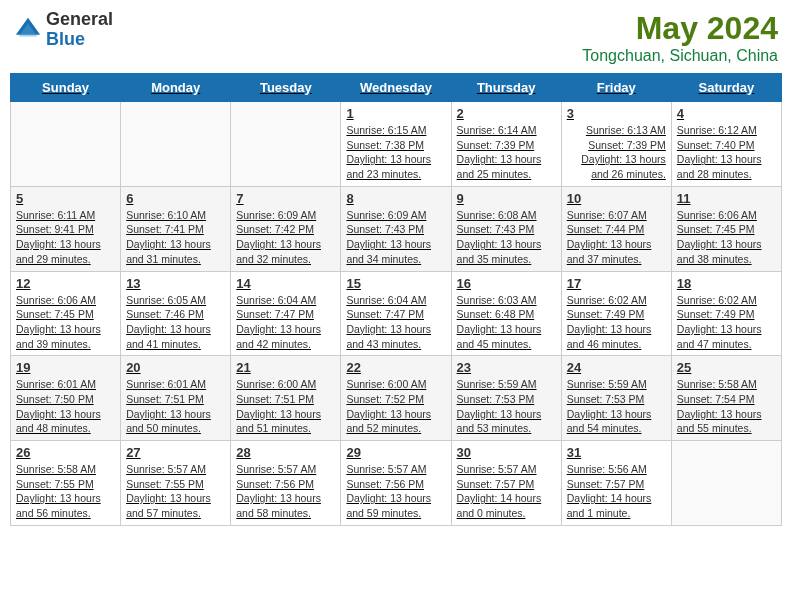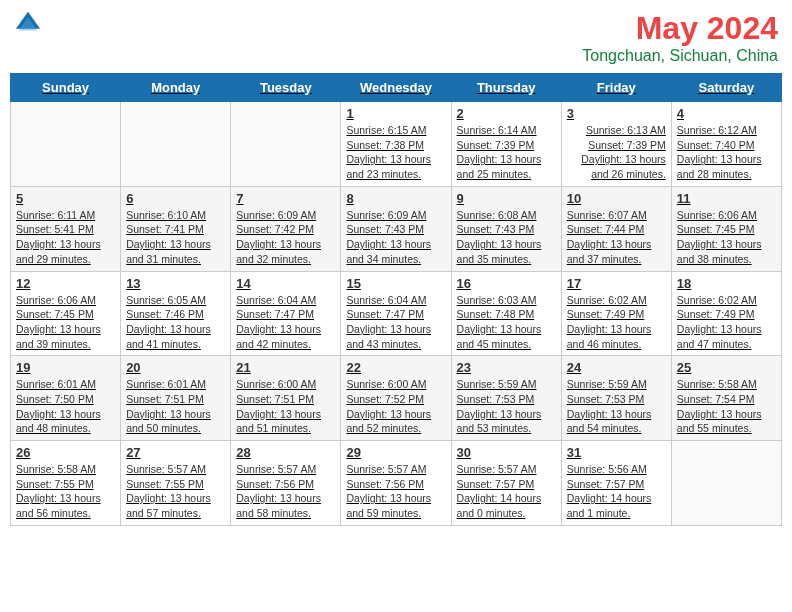--- a/index.html
+++ b/index.html
@@ -32,21 +32,21 @@
     .logo-icon {
       width: 28px;
       height: 28px;
     }
     .title-block {
       text-align: right;
     }
     .month-year {
       font-size: 32px;
       font-weight: bold;
-      color: #ef4444;
+      color: #4d7c0f;
     }
     .location {
       font-size: 16px;
       color: #15803d;
     }
     table {
       width: 100%;
       border-collapse: collapse;
       border: 1px solid #ccc;
       text-decoration: underline;
@@ -96,20 +96,24 @@
   </style>
 </head>
 <body>
 
 <div class="header">
   <div class="logo">
     <svg class="logo-icon" viewBox="0 0 30 30">
       <polygon points="15,2 28,20 2,20" fill="#1a6faf"></polygon>
       <polygon points="15,8 25,22 5,22" fill="#4a9fd4" opacity="0.5"></polygon>
     </svg>
+    <div class="logo-text">
+      <span class="logo-general">General</span><br>
+      <span class="logo-blue">Blue</span>
+    </div>
   </div>
   <div class="title-block">
     <div class="month-year">May 2024</div>
     <div class="location">Tongchuan, Sichuan, China</div>
   </div>
 </div>
 
 <table>
   <thead>
     <tr>
@@ -153,21 +157,21 @@
           <div class="day-info" style="white-space: pre-line;">Sunrise: 6:12 AM
 Sunset: 7:40 PM
 Daylight: 13 hours
 and 28 minutes.</div>
         </td>
       </tr>
       <tr>
         <td>
           <span class="day-number">5</span>
           <div class="day-info" style="white-space: pre-line;">Sunrise: 6:11 AM
-Sunset: 5:41 PM
+Sunset: 9:41 PM
 Daylight: 13 hours
 and 29 minutes.</div>
         </td>
         <td>
           <span class="day-number">6</span>
           <div class="day-info" style="white-space: pre-line;">Sunrise: 6:10 AM
 Sunset: 7:41 PM
 Daylight: 13 hours
 and 31 minutes.</div>
         </td>
@@ -232,21 +236,21 @@
         <td>
           <span class="day-number">15</span>
           <div class="day-info" style="white-space: pre-line;">Sunrise: 6:04 AM
 Sunset: 7:47 PM
 Daylight: 13 hours
 and 43 minutes.</div>
         </td>
         <td>
           <span class="day-number">16</span>
           <div class="day-info" style="white-space: pre-line;">Sunrise: 6:03 AM
-Sunset: 7:48 PM
+Sunset: 6:48 PM
 Daylight: 13 hours
 and 45 minutes.</div>
         </td>
         <td>
           <span class="day-number">17</span>
           <div class="day-info" style="white-space: pre-line;">Sunrise: 6:02 AM
 Sunset: 7:49 PM
 Daylight: 13 hours
 and 46 minutes.</div>
         </td>

